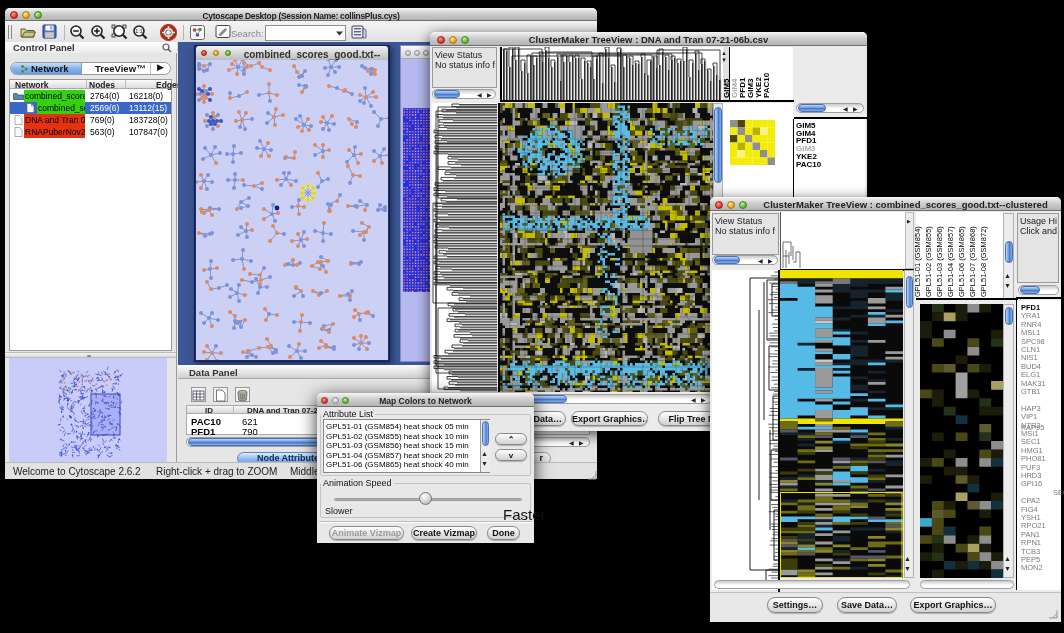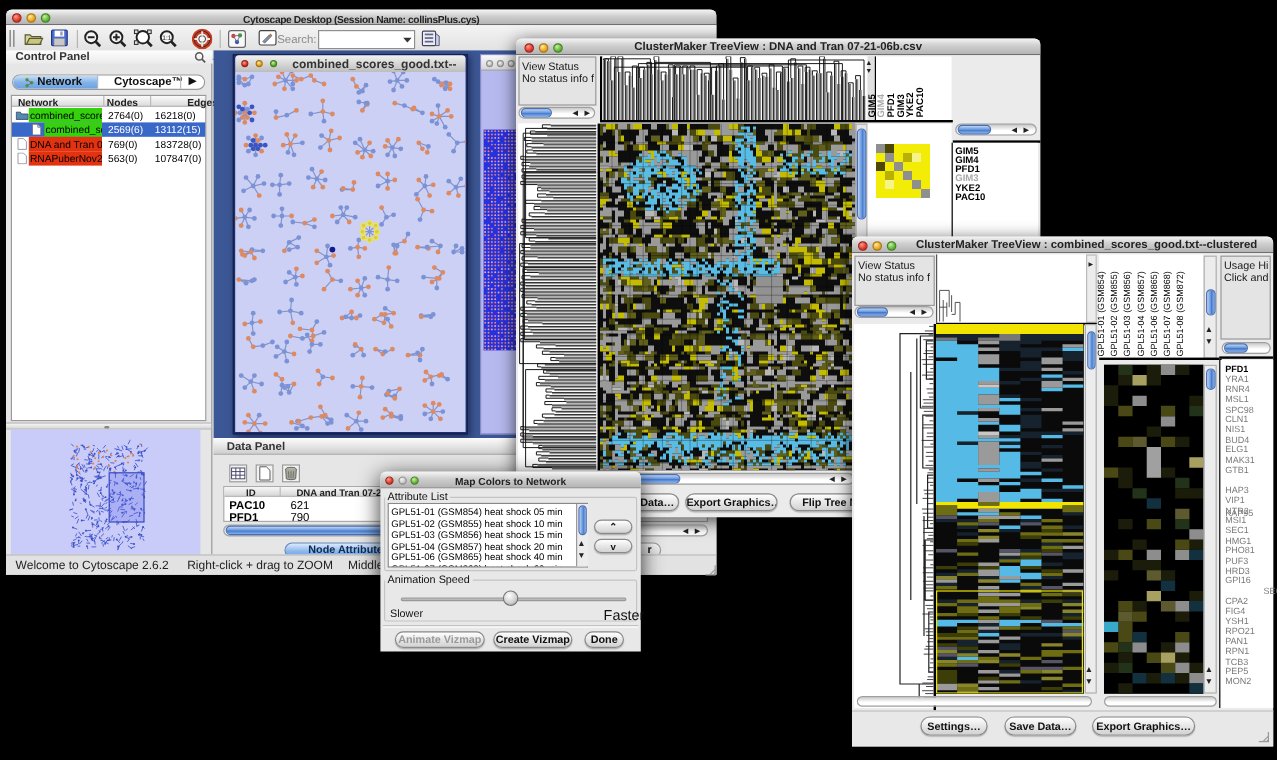--- a/index.html
+++ b/index.html
@@ -124,21 +124,21 @@
 
     <div class="abs" style="left:5px; top:9px; width:161px; height:13px; background:#fff; border:1px solid #9a9a9a; border-radius:7px;">
       <div class="abs" style="left:0; top:0; width:71px; height:11px; background:linear-gradient(#c9dff7,#85b3e8 50%,#6aa0e0); border-radius:6px 0 0 6px; border-right:1px solid #7a9cc8;"></div>
       <svg class="abs" style="left:9px;top:1px;" width="9" height="10">
           <circle cx="2.5" cy="2.5" r="1.4" fill="#4a9a3a"></circle>
           <circle cx="2.5" cy="7.5" r="1.4" fill="#4a9a3a"></circle>
           <circle cx="6.5" cy="5" r="1.4" fill="#4a9a3a"></circle>
           <path d="M2.5 2.5 L6.5 5 L2.5 7.5" stroke="#666" fill="none" stroke-width="0.7"></path>
         </svg>
       <div class="abs" style="left:20px; top:0px; font-size:9.5px; font-weight:bold; color:#111;">Network</div>
-      <div class="abs" style="left:84px; top:0px; font-size:9.5px; font-weight:bold; color:#111;">Cytoscape™</div>
+      <div class="abs" style="left:84px; top:0px; font-size:9.5px; font-weight:bold; color:#111;">TreeView™</div>
       <div class="abs" style="left:146px; top:-1px; font-size:9px; color:#111;">▶</div>
       <div class="abs" style="left:139px;top:0;width:1px;height:11px;background:#bbb;"></div>
     </div>
 
     <div class="abs" style="left:4px; top:26px; width:163px; height:272px; background:#fff; border:1px solid #9a9a9a;">
       <div class="abs" style="left:0; top:0; width:161px; height:9px; background:linear-gradient(#fbfbfb,#dcdcdc); border-bottom:1px solid #aaa; font-size:8.5px; font-weight:bold; color:#222;">
         <span class="abs" style="left:5px;">Network</span>
         <span class="abs" style="left:79px;">Nodes</span>
         <span class="abs" style="left:118px;margin-left:28px;">Edges</span>
         <div class="abs" style="left:76px;top:0;width:1px;height:9px;background:#bbb;"></div>
@@ -2099,19 +2099,19 @@
     <div class="arr" style="left:0px;top:40px;font-size:7px;">▼</div>
   </div>
   <div class="btn" style="left:178px;top:40px;width:32px;height:12px;font-size:8px;line-height:11px;">⌃</div>
   <div class="btn" style="left:178px;top:56px;width:32px;height:12px;font-size:8px;line-height:11px;">v</div>
   <div class="abs" style="left:4px;top:85px;font-size:9px;color:#111;background:#e8e8e8;padding:0 2px;z-index:3;">Animation Speed</div>
   <div class="abs" style="left:3px;top:90px;width:211px;height:35px;border:1px solid #c4c4c4;border-radius:2px;"></div>
 
   <div class="abs" style="left:17px;top:105px;width:188px;height:3px;background:linear-gradient(#888,#ddd);border:1px solid #999;border-radius:2px;"></div>
   <div class="abs" style="left:102px;top:99px;width:13px;height:13px;background:radial-gradient(circle at 40% 30%,#ffffff,#cfcfcf 60%,#9f9f9f);border:1px solid #777;border-radius:50%;"></div>
   <div class="abs" style="left:8px;top:113px;font-size:9px;color:#111;">Slower</div>
-  <div class="abs" style="left:186px;top:113px;font-size:12px;color:#111;">Faster</div>
+  <div class="abs" style="left:186px;top:113px;font-size:15px;color:#111;">Faster</div>
   <div class="abs" style="left:2px;top:128px;width:213px;height:2px;border-top:1px solid #bbb;border-bottom:1px solid #fff;"></div>
 
   <div class="btn" style="left:12px;top:133px;width:75px;height:14px;font-size:9px;line-height:13px;color:#9a9a9a;">Animate Vizmap</div>
   <div class="btn" style="left:94px;top:133px;width:66px;height:14px;font-size:9px;line-height:13px;">Create Vizmap</div>
   <div class="btn" style="left:170px;top:133px;width:33px;height:14px;font-size:9px;line-height:13px;">Done</div>
 </div>
 
 </body></html>

